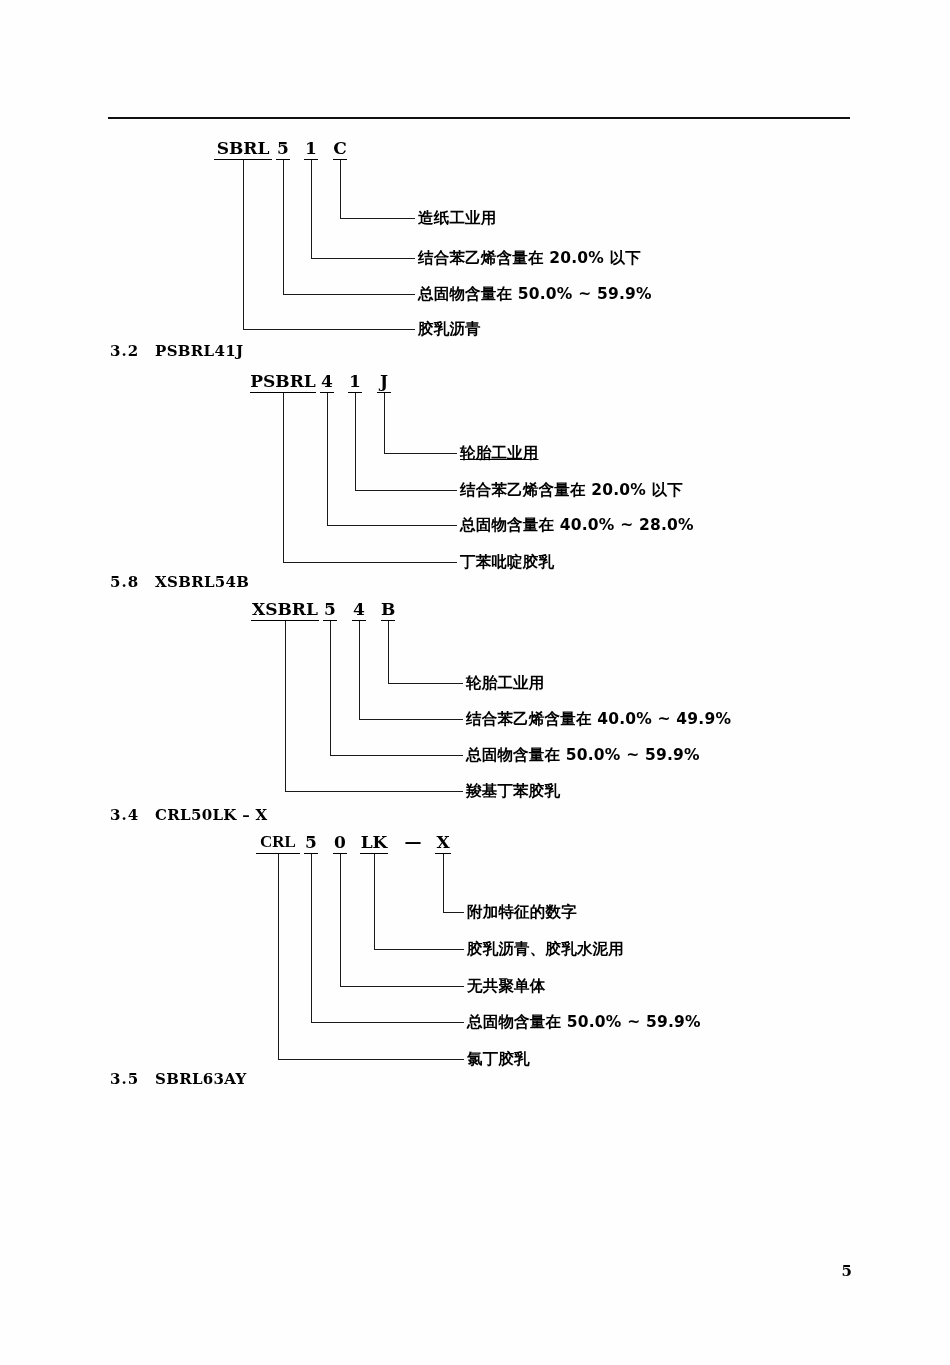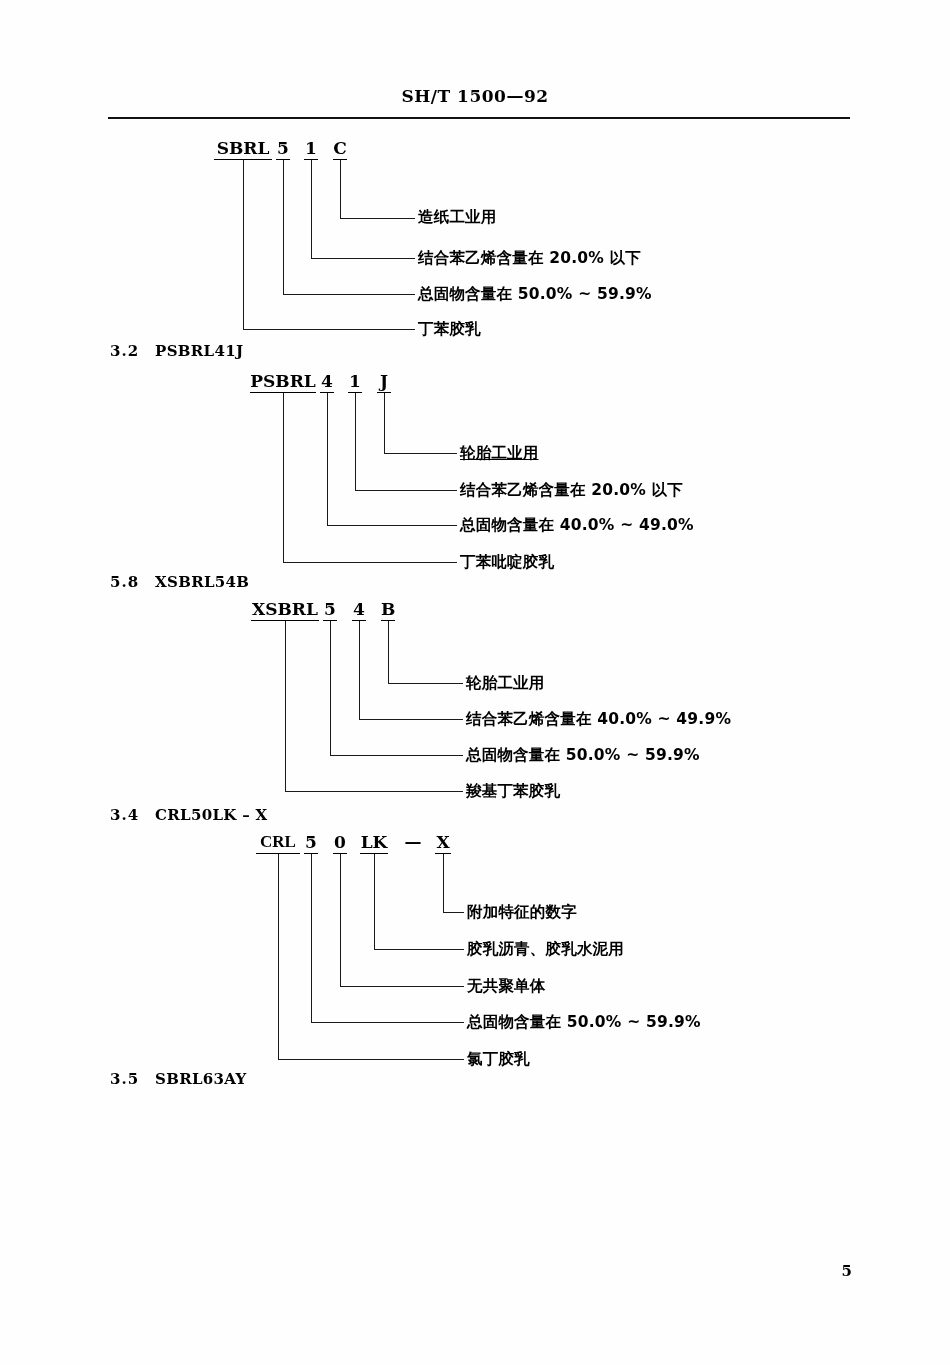--- a/index.html
+++ b/index.html
@@ -110,44 +110,43 @@
     font-family: "DejaVu Serif", "Liberation Serif", serif;
     font-weight: bold;
     font-size: 15px;
   }
 </style>
 </head>
 <body>
 
 <div id="page">
 
-  <div class="header-title">SH/T 1500—92</div>
   <div class="header-rule"></div>
 
   <div class="diagram" style="left:0; top:0; width:950px; height:0;">
 
     <div class="code underline" style="left:243px; top:138px; width:58px;text-align:center;">SBRL</div>
     <div class="code underline" style="left:283px; top:138px; width:14px;">5</div>
     <div class="code underline" style="left:311px; top:138px; width:14px;">1</div>
     <div class="code underline" style="left:340px; top:138px; width:14px;">C</div>
 
     <div class="vline" style="left:243px; top:160px; height:169px;"></div>
     <div class="vline" style="left:283px; top:160px; height:134px;"></div>
     <div class="vline" style="left:311px; top:160px; height:98px;"></div>
     <div class="vline" style="left:340px; top:160px; height:58px;"></div>
 
     <div class="hline" style="left:340px; top:218px; width:75px;"></div>
     <div class="hline" style="left:311px; top:258px; width:104px;"></div>
     <div class="hline" style="left:283px; top:294px; width:132px;"></div>
     <div class="hline" style="left:243px; top:329px; width:172px;"></div>
 
-    <div class="leader-text" style="left:418px; top:210px;font-family:Liberation Mono, monospace;">造纸工业用</div>
+    <div class="leader-text" style="left:418px; top:210px;">造纸工业用</div>
     <div class="leader-text" style="left:418px; top:250px;">结合苯乙烯含量在 20.0% 以下</div>
     <div class="leader-text" style="left:418px; top:286px;">总固物含量在 50.0% ~ 59.9%</div>
-    <div class="leader-text" style="left:418px; top:321px;">丁苯胶乳</div>
+    <div class="leader-text" style="left:418px; top:321px;">胶乳沥青</div>
   </div>
 
   <div class="sec-head" style="left:110px; top:342px;">
     <span class="sec-num">3.2</span><span class="sec-title">PSBRL41J</span>
   </div>
 
   <div class="diagram" style="left:0; top:0; width:950px; height:0;">
 
     <div class="code underline" style="left:283px; top:371px; width:66px;">PSBRL</div>
     <div class="code underline" style="left:327px; top:371px; width:14px;">4</div>
@@ -159,21 +158,21 @@
     <div class="vline" style="left:355px; top:393px; height:97px;"></div>
     <div class="vline" style="left:384px; top:393px; height:60px;"></div>
 
     <div class="hline" style="left:384px; top:453px; width:73px;"></div>
     <div class="hline" style="left:355px; top:490px; width:102px;"></div>
     <div class="hline" style="left:327px; top:525px; width:130px;"></div>
     <div class="hline" style="left:283px; top:562px; width:174px;"></div>
 
     <div class="leader-text" style="left:460px; top:445px;text-decoration:underline;">轮胎工业用</div>
     <div class="leader-text" style="left:460px; top:482px;">结合苯乙烯含量在 20.0% 以下</div>
-    <div class="leader-text" style="left:460px; top:517px;">总固物含量在 40.0% ~ 49.0%</div>
+    <div class="leader-text" style="left:460px; top:517px;">总固物含量在 40.0% ~ 28.0%</div>
     <div class="leader-text" style="left:460px; top:554px;">丁苯吡啶胶乳</div>
   </div>
 
   <div class="sec-head" style="left:110px; top:573px;">
     <span class="sec-num">5.8</span><span class="sec-title">XSBRL54B</span>
   </div>
 
   <div class="diagram" style="left:0; top:0; width:950px; height:0;">
 
     <div class="code underline" style="left:285px; top:599px; width:68px;">XSBRL</div>

